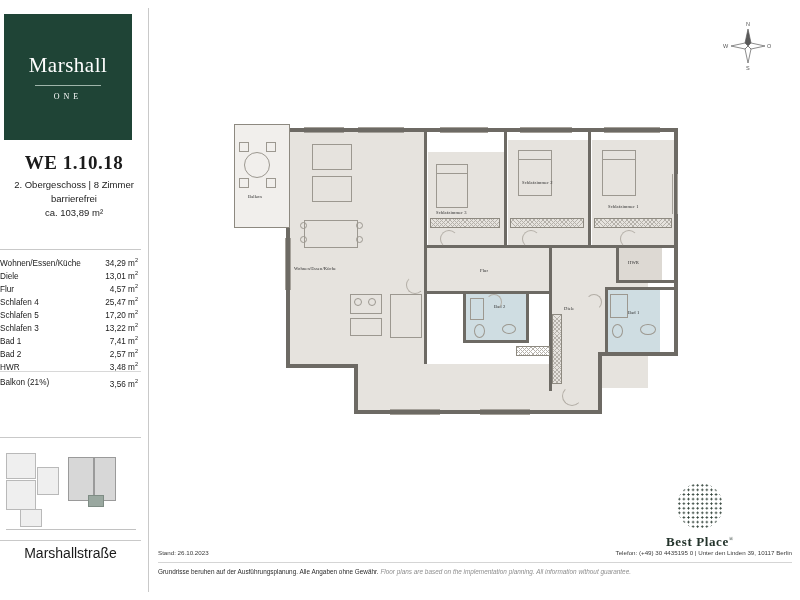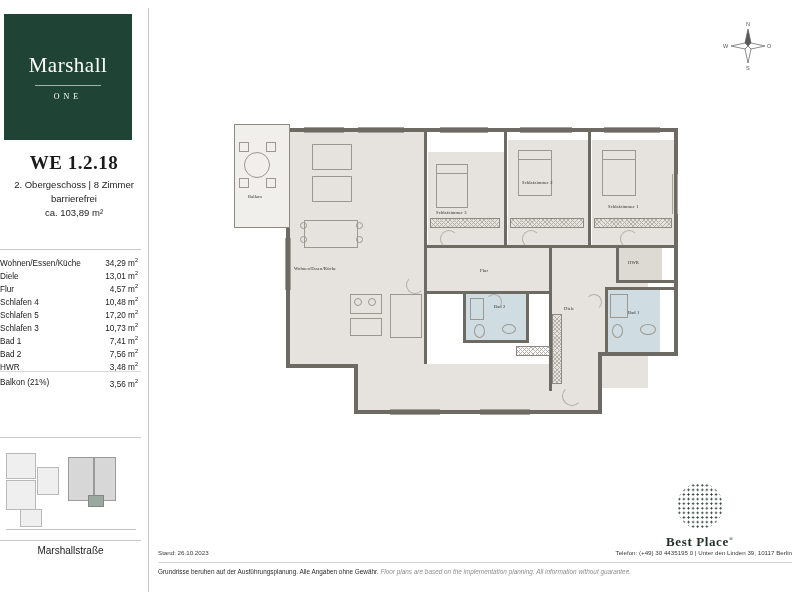--- a/index.html
+++ b/index.html
@@ -158,21 +158,21 @@
     position: absolute;
     left: 0; top: 540px;
     width: 141px; height: 1px;
     background: #c9c9c9;
   }
   #street-label {
     position: absolute;
     left: 0; top: 545px;
     width: 141px;
     text-align: center;
-    font-size: 10px;
+    font-size: 14px;
     color: #1a1a1a;
   }
 
   
   #plan-area {
     position: absolute;
     left: 150px; top: 0;
     width: 650px; height: 600px;
   }
 
@@ -300,21 +300,21 @@
 
   <div id="left-panel">
 
     <div id="logo-block">
       <div id="logo-title">Marshall</div>
       <div id="logo-rule"></div>
       <div id="logo-sub">ONE</div>
     </div>
 
     <div id="unit-head">
-      <div id="unit-code">WE 1.2.18</div>
+      <div id="unit-code">WE 1.10.18</div>
       <div id="unit-floor">2. Obergeschoss | 8 Zimmer</div>
       <div id="unit-access">barrierefrei</div>
       <div id="unit-area">ca. 103,89 m²</div>
     </div>
 
     <div id="head-rule"></div>
 
     <div id="rooms">
       <div class="room-row">
         <span class="room-name">Wohnen/Essen/Küche</span>
@@ -323,37 +323,37 @@
       <div class="room-row">
         <span class="room-name">Diele</span>
         <span class="room-val"><span>13,01</span> m<sup>2</sup></span>
       </div>
       <div class="room-row">
         <span class="room-name">Flur</span>
         <span class="room-val"><span>4,57</span> m<sup>2</sup></span>
       </div>
       <div class="room-row">
         <span class="room-name">Schlafen 4</span>
-        <span class="room-val"><span>10,48</span> m<sup>2</sup></span>
+        <span class="room-val"><span>25,47</span> m<sup>2</sup></span>
       </div>
       <div class="room-row">
         <span class="room-name">Schlafen 5</span>
         <span class="room-val"><span>17,20</span> m<sup>2</sup></span>
       </div>
       <div class="room-row">
         <span class="room-name">Schlafen 3</span>
-        <span class="room-val"><span>10,73</span> m<sup>2</sup></span>
+        <span class="room-val"><span>13,22</span> m<sup>2</sup></span>
       </div>
       <div class="room-row">
         <span class="room-name">Bad 1</span>
         <span class="room-val"><span>7,41</span> m<sup>2</sup></span>
       </div>
       <div class="room-row">
         <span class="room-name">Bad 2</span>
-        <span class="room-val"><span>7,56</span> m<sup>2</sup></span>
+        <span class="room-val"><span>2,57</span> m<sup>2</sup></span>
       </div>
       <div class="room-row">
         <span class="room-name">HWR</span>
         <span class="room-val"><span>3,48</span> m<sup>2</sup></span>
       </div>
     </div>
 
     <div id="rooms-rule"></div>
 
     <div id="balcony-row">

